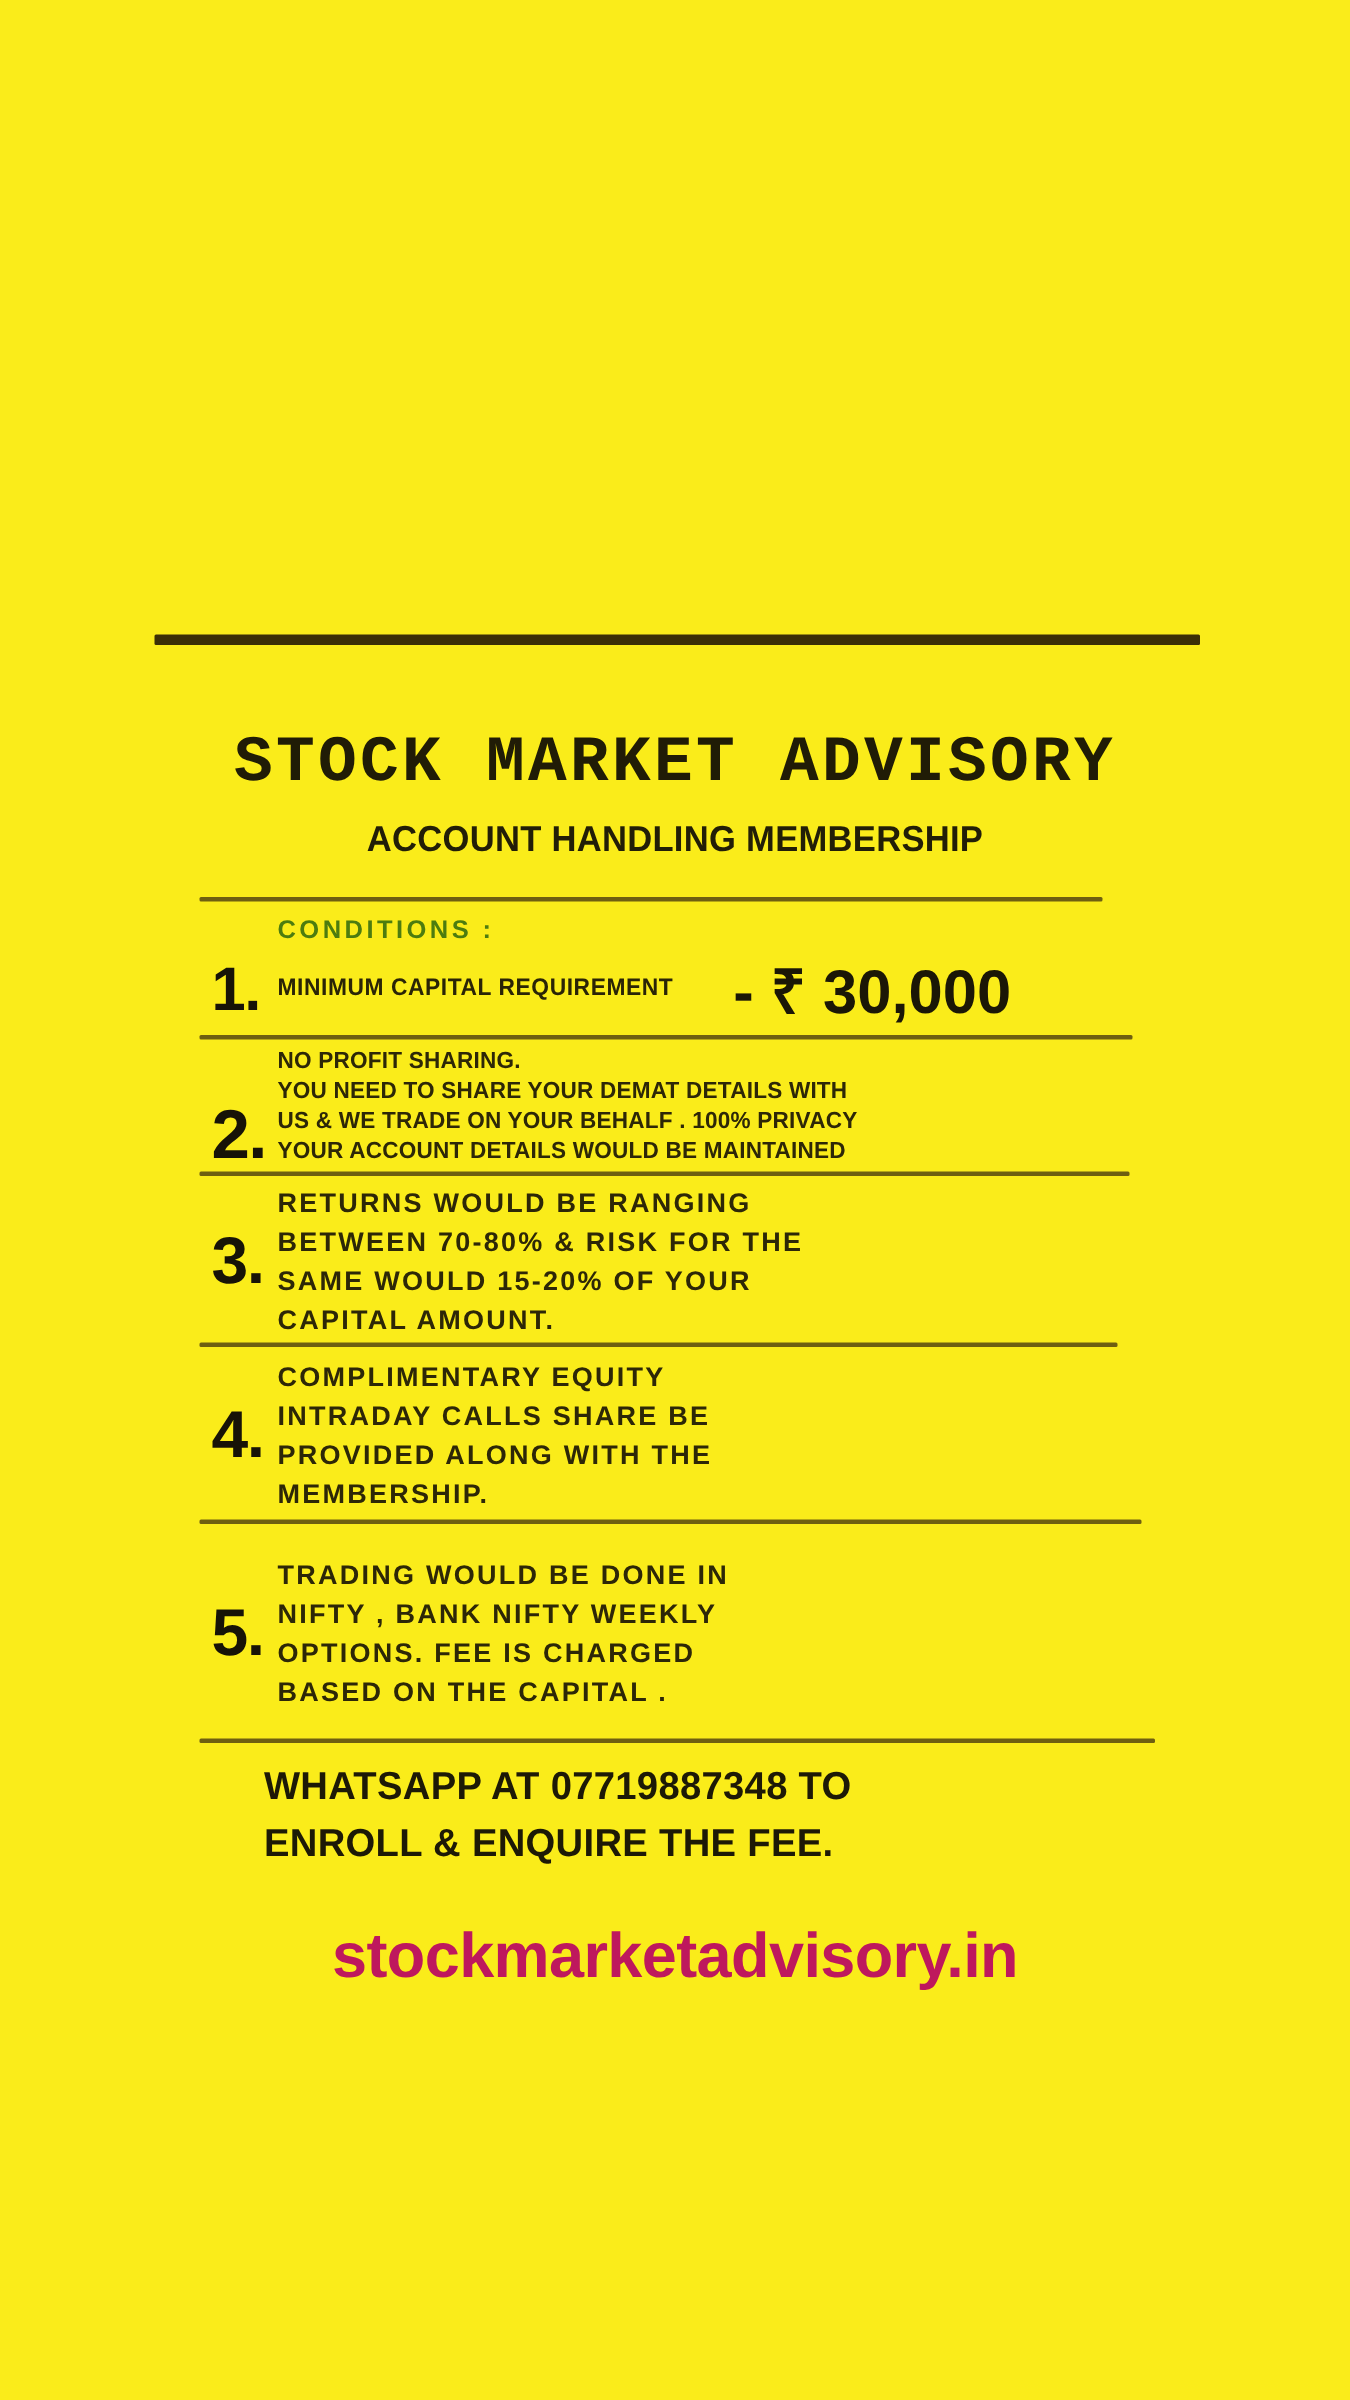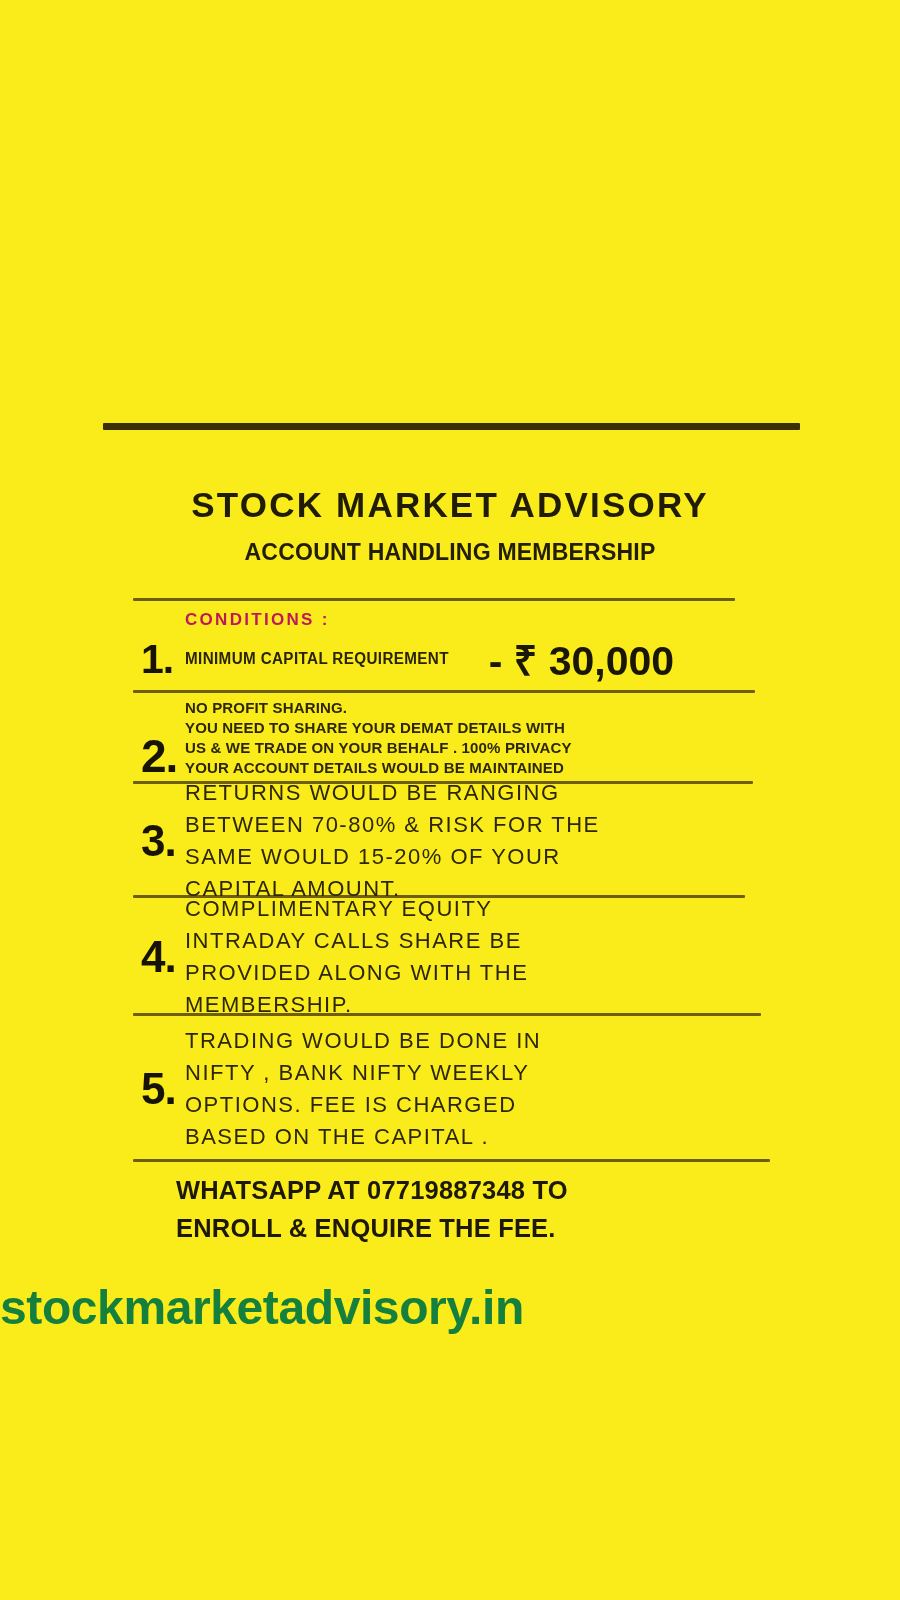--- a/index.html
+++ b/index.html
@@ -34,23 +34,23 @@
 
   
   .title-block {
     position: absolute;
     left: 0;
     top: 487px;
     width: 900px;
     text-align: center;
   }
   .main-title {
-    font-family: Liberation Sans, sans-serif;
-    font-weight: 700;
-    font-size: 35px;
+    font-family: Liberation Mono, monospace;
+    font-weight: 700;
+    font-size: 43px;
     letter-spacing: 2.2px;
     color: #201c06;
     line-height: 1;
     margin: 0;
     white-space: nowrap;
   }
   .sub-title {
     font-family: "Liberation Sans", sans-serif;
     font-weight: 700;
     font-size: 24px;
@@ -79,21 +79,21 @@
   .rule.w2 { width: 622px; }
   .rule.w3 { width: 620px; }
   .rule.w4 { width: 612px; }
   .rule.w5 { width: 628px; }
   .rule.w6 { width: 637px; }
 
   .cond-head {
     font-weight: 700;
     font-size: 17px;
     letter-spacing: 2.3px;
-    color: #be185d;
+    color: #4d7c0f;
     margin: 10px 0 0 52px;
     line-height: 1;
   }
 
   .row {
     display: flex;
     align-items: center;
     position: relative;
   }
   .num {
@@ -149,22 +149,22 @@
     letter-spacing: 0.15px;
     line-height: 1.28;
     transform: scaleX(0.97);
     transform-origin: left center;
   }
 
   
   .row-wide { padding-top: 3px; }
   .row-wide .num { font-size: 44px; }
   .row-wide .ln {
-    font-weight: 400;
-    font-size: 22px;
+    font-weight: 700;
+    font-size: 18px;
     letter-spacing: 1.5px;
     line-height: 1.45;
   }
   .row3 { height: 108px; }
   .row4 { height: 112px; }
   .row5 { height: 140px; }
 
   
   .cta {
     position: absolute;
@@ -181,25 +181,25 @@
     white-space: nowrap;
     transform: scaleX(0.98);
     transform-origin: left center;
   }
 
   .website {
     position: absolute;
     left: 0;
     top: 1280px;
     width: 900px;
-    text-align: left;
-    font-weight: 700;
-    font-size: 48px;
+    text-align: center;
+    font-weight: 700;
+    font-size: 42px;
     letter-spacing: -0.4px;
-    color: #15803d;
+    color: #be185d;
     white-space: nowrap;
   }
 </style>
 </head>
 <body>
 
 <div class="poster">
 
   <div class="top-rule"></div>
 

